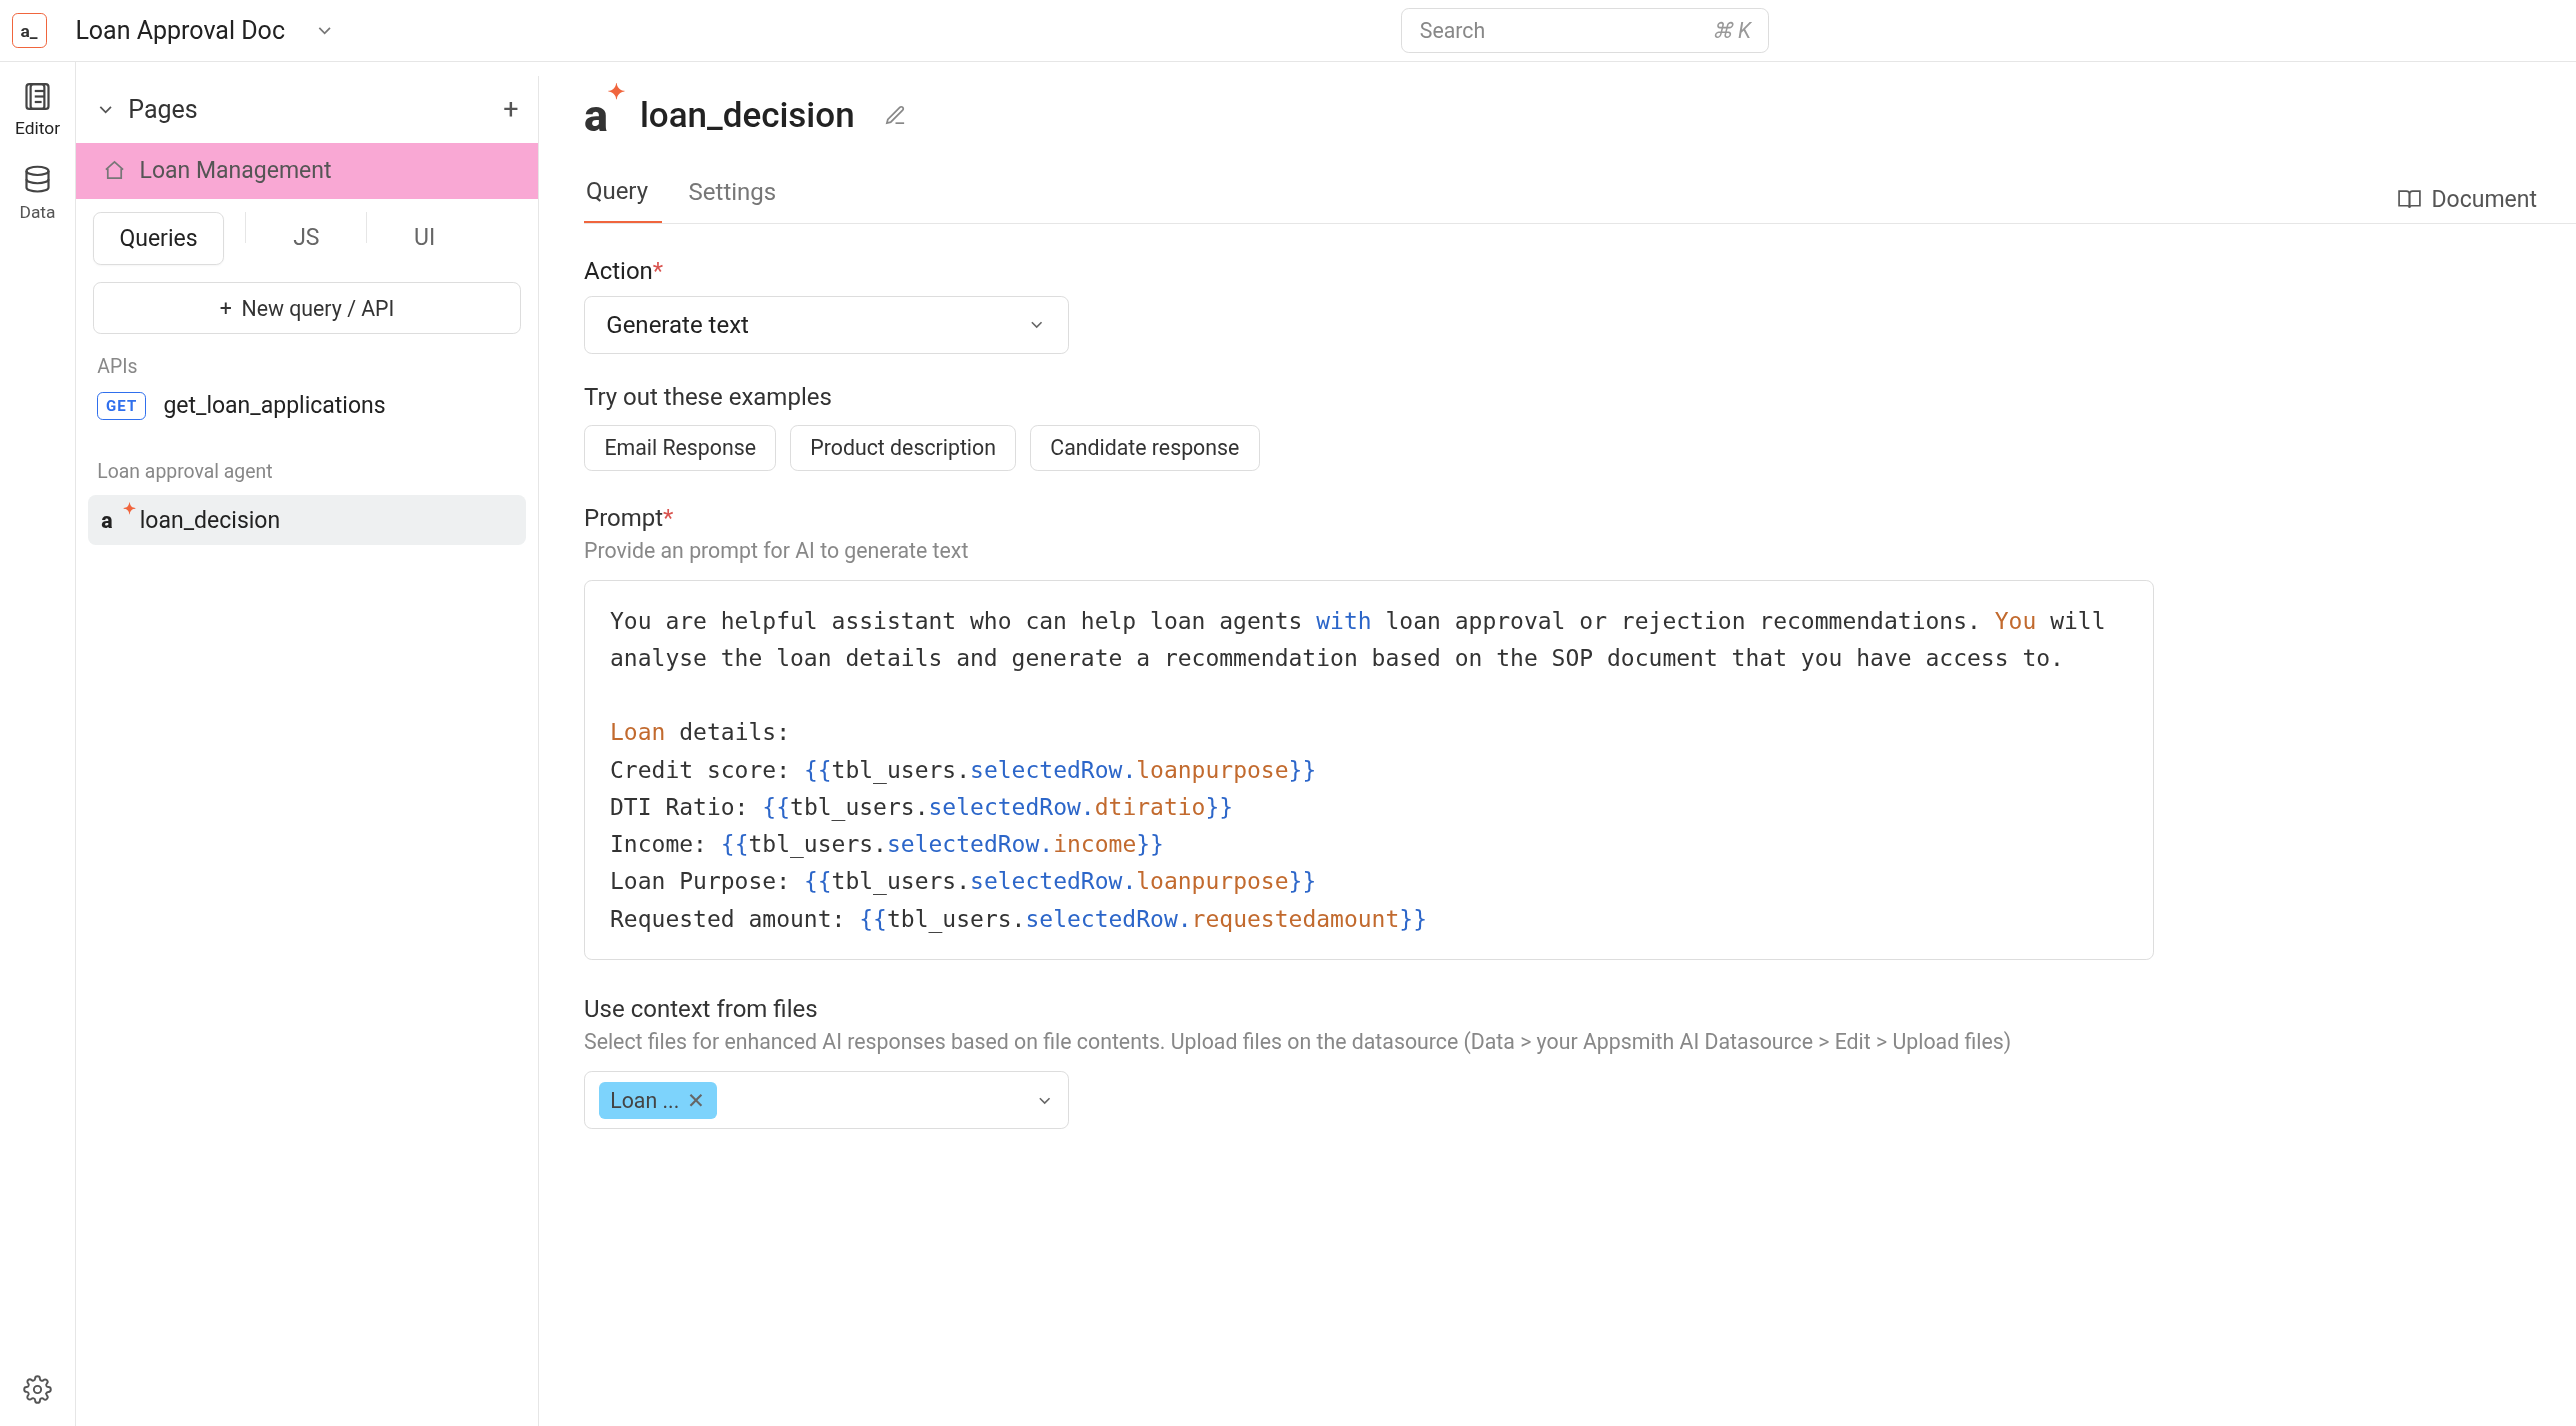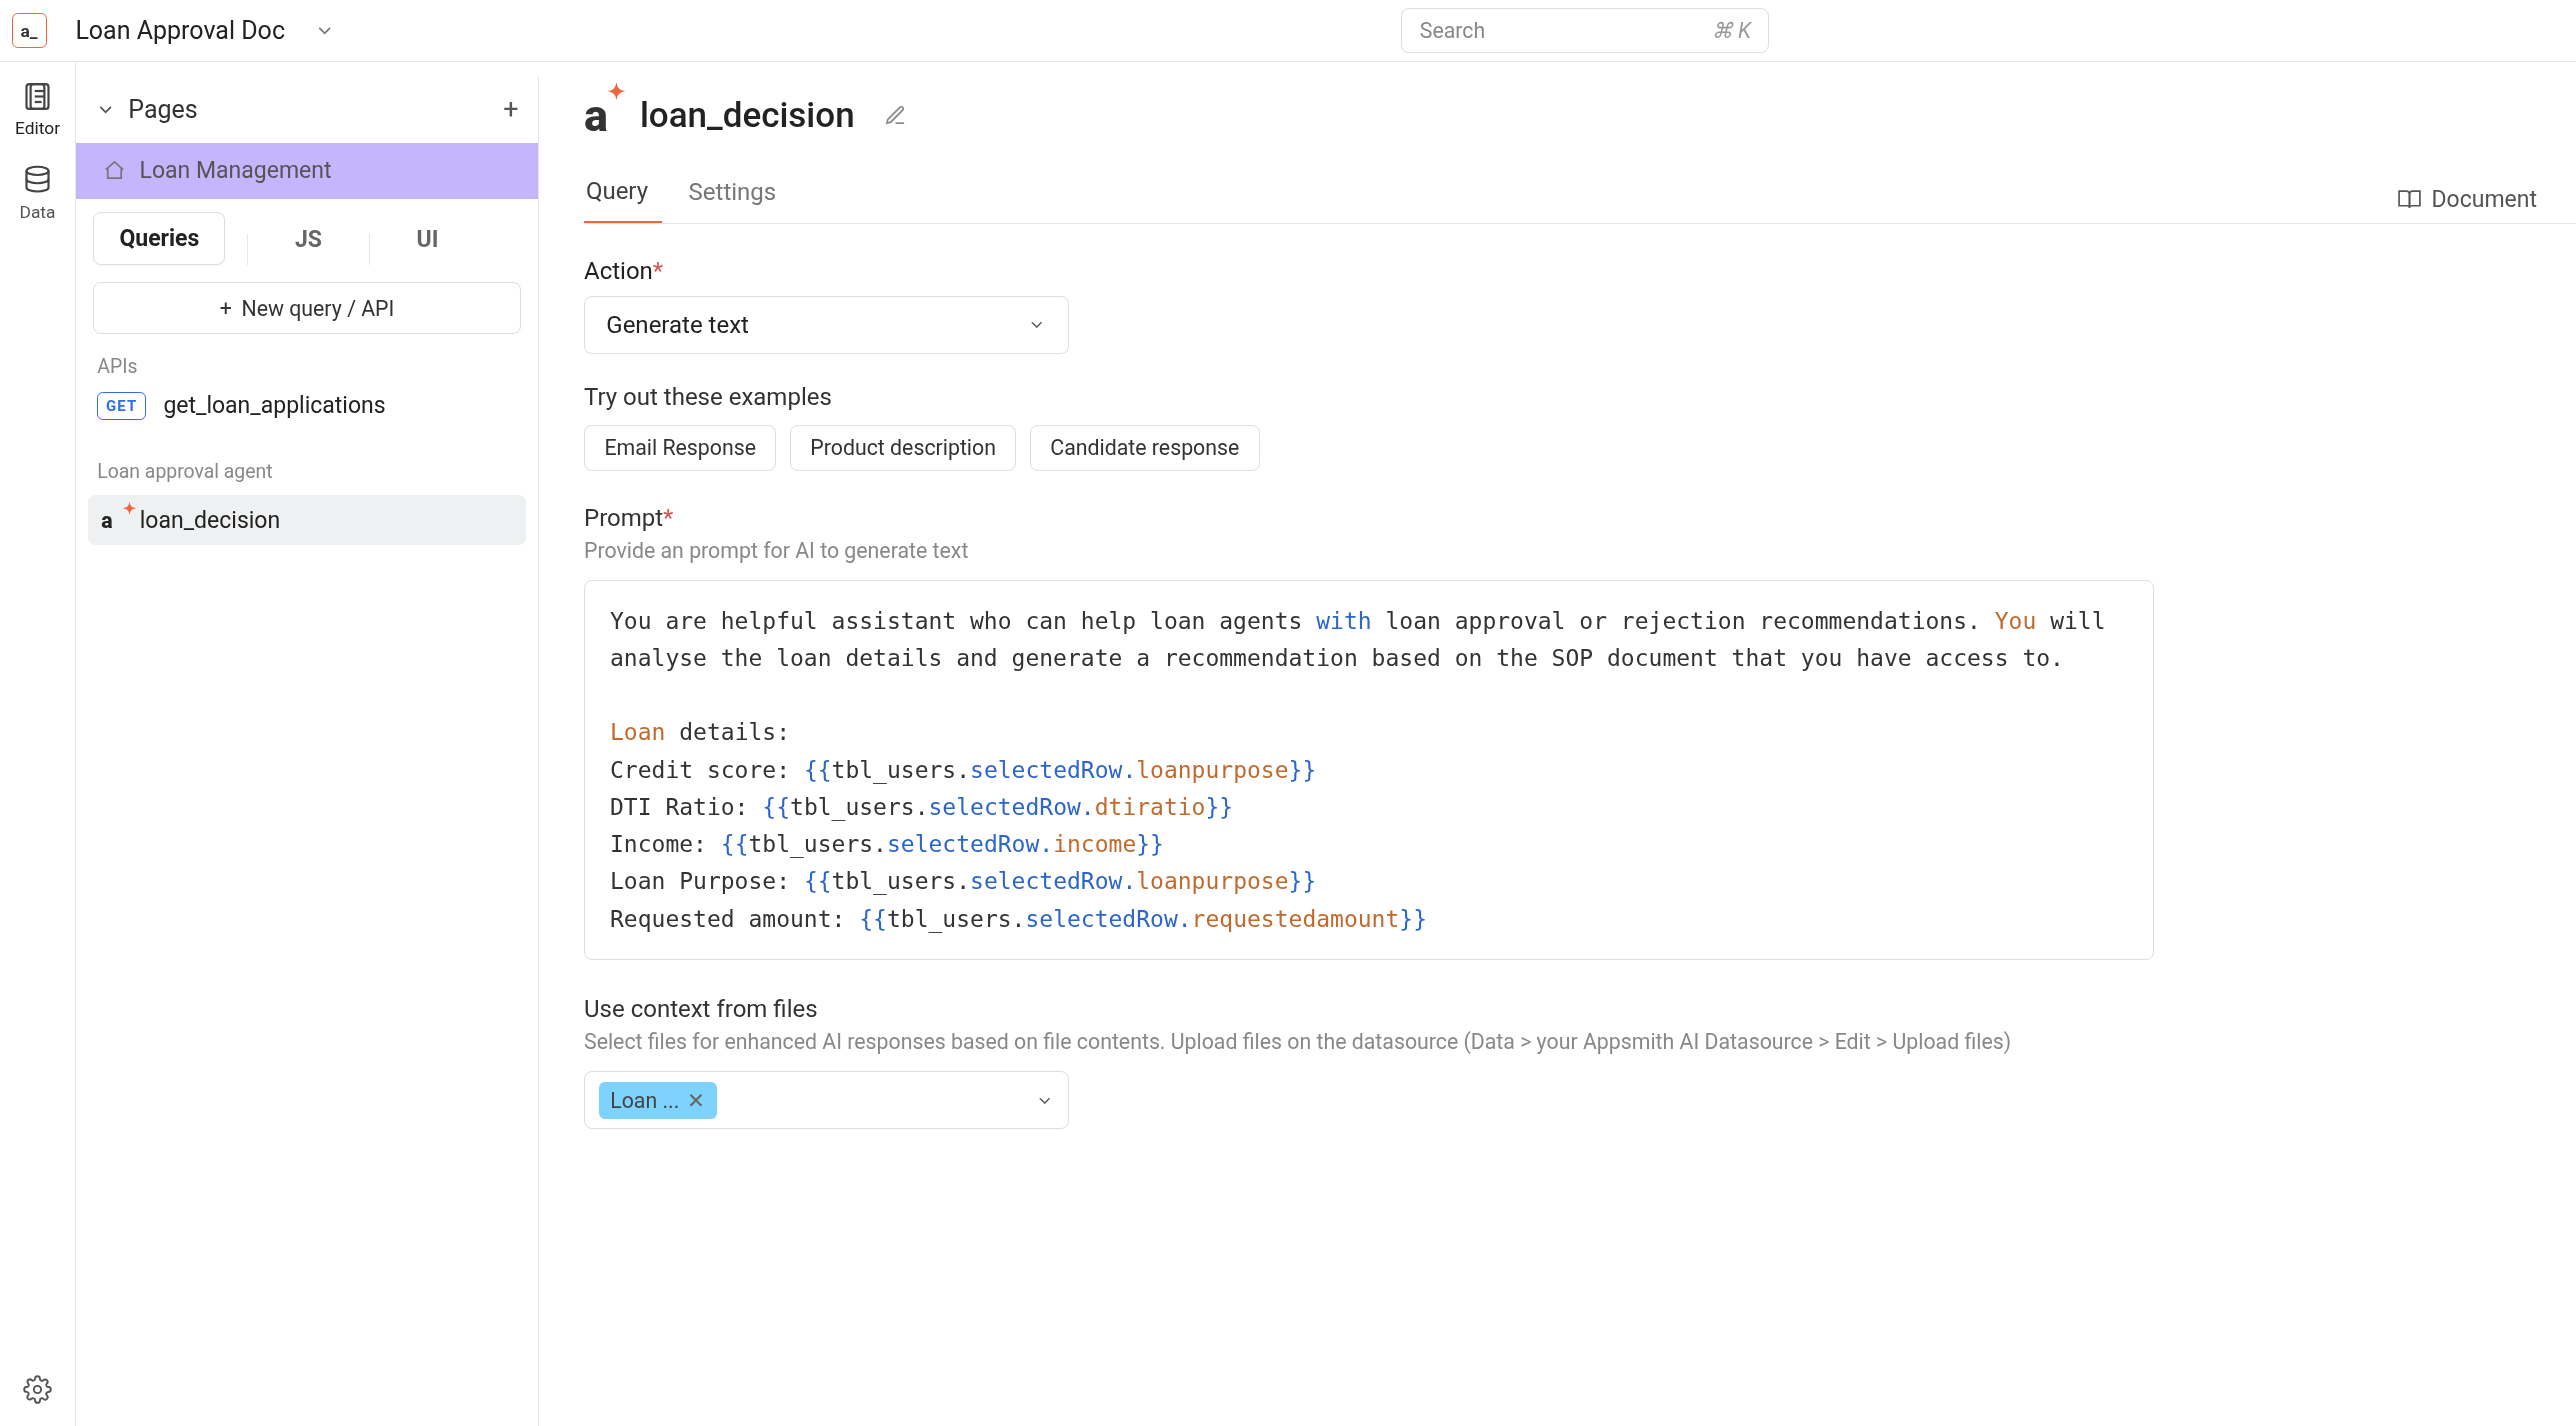--- a/index.html
+++ b/index.html
@@ -40,25 +40,25 @@
   .leftpanel {
     position:absolute; top:76px; left:76px; width:463px; bottom:0;
     border-right:1px solid #e6e6e6;
   }
   .pages-header {
     display:flex; align-items:center; padding:17.4px 19.4px; font-size:25px; color:#333;
   }
   .pages-header .exp { margin-right:11.6px; }
   .pages-header .plus { margin-left:auto; font-size:27px; color:#555; }
   .page-row {
-    background:#c4b5fd; height:56px; display:flex; align-items:center;
+    background:#f9a8d4; height:56px; display:flex; align-items:center;
     padding:0 27px; gap:13.6px; color:#555; font-size:23px;
   }
   .subtabs {
-    display:flex; gap:16px; padding: 13.6px 17.4px 9.7px 17.4px; align-items:flex-end;font-weight:bold;
+    display:flex; gap:16px; padding: 13.6px 17.4px 9.7px 17.4px; align-items:flex-start;
   }
   .subtab {
     flex: 0 0 auto; padding: 11.6px 25px; font-size:23px; color:#666;
     border-radius:7.8px;
   }
   .subtab.active { border:1px solid #ddd; color:#222; box-shadow:0 1px 1.9px rgba(0,0,0,.04); }
   .subtab-divider { width:1px; height:31px; background:#e6e6e6; margin:0 5.8px; }
   .newquery-btn {
     margin: 7.8px 17.4px 17.4px 17.4px; height:52px; border:1px solid #ddd; border-radius:7.8px;
     display:flex; align-items:center; justify-content:center; gap:9.7px; font-size:21.3px; color:#333;

